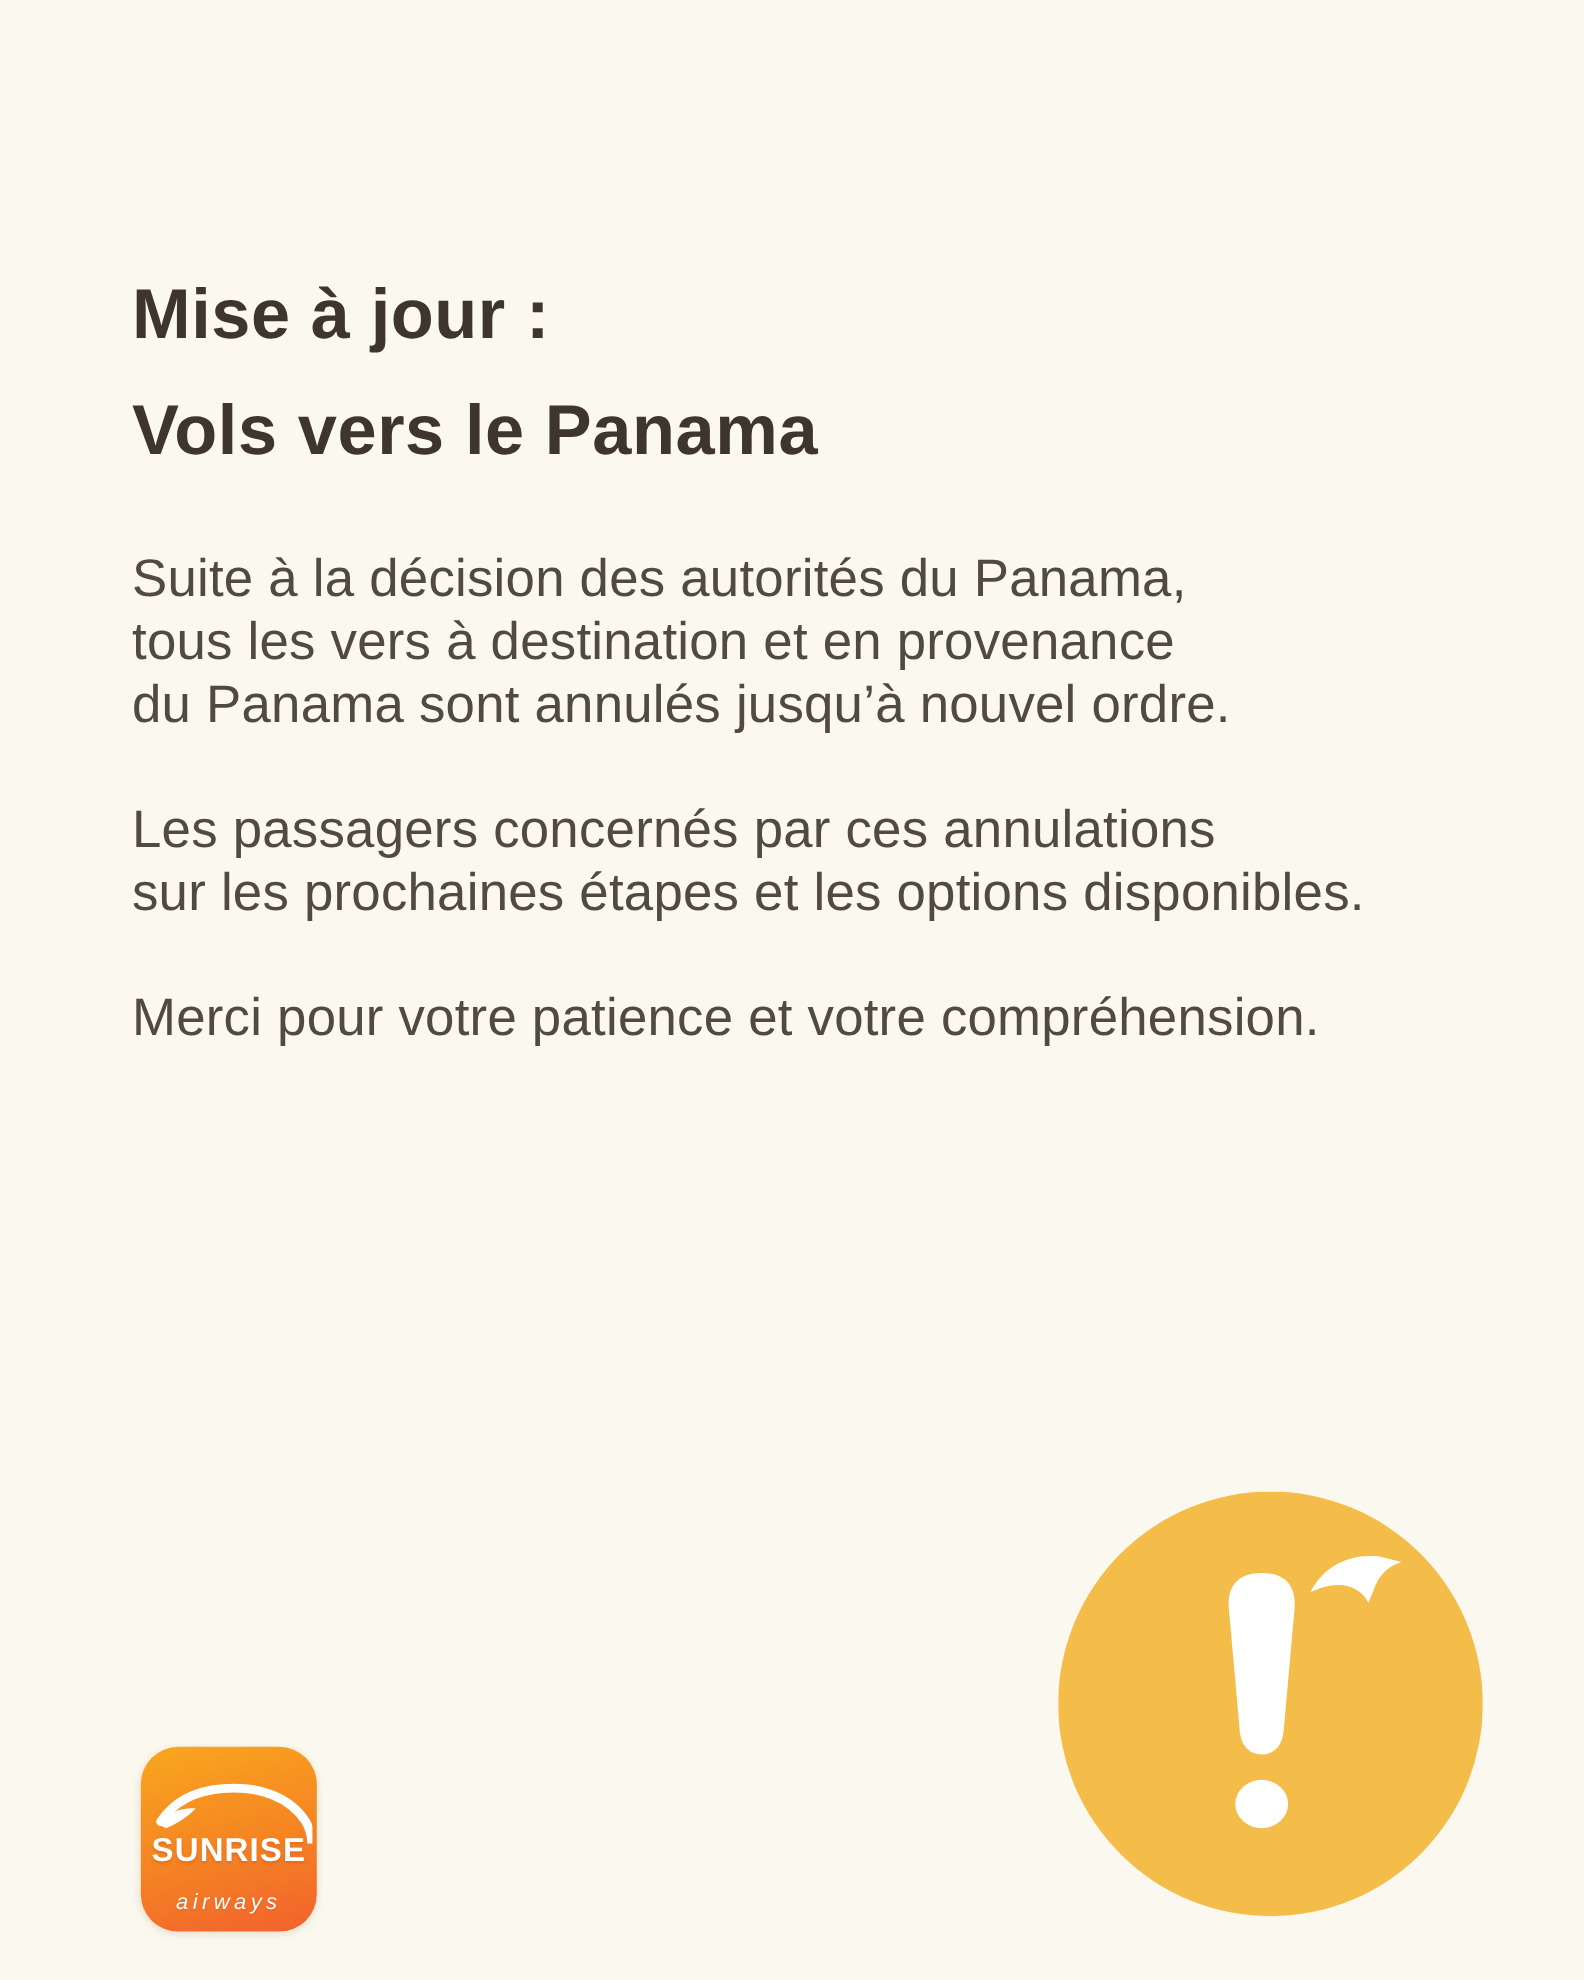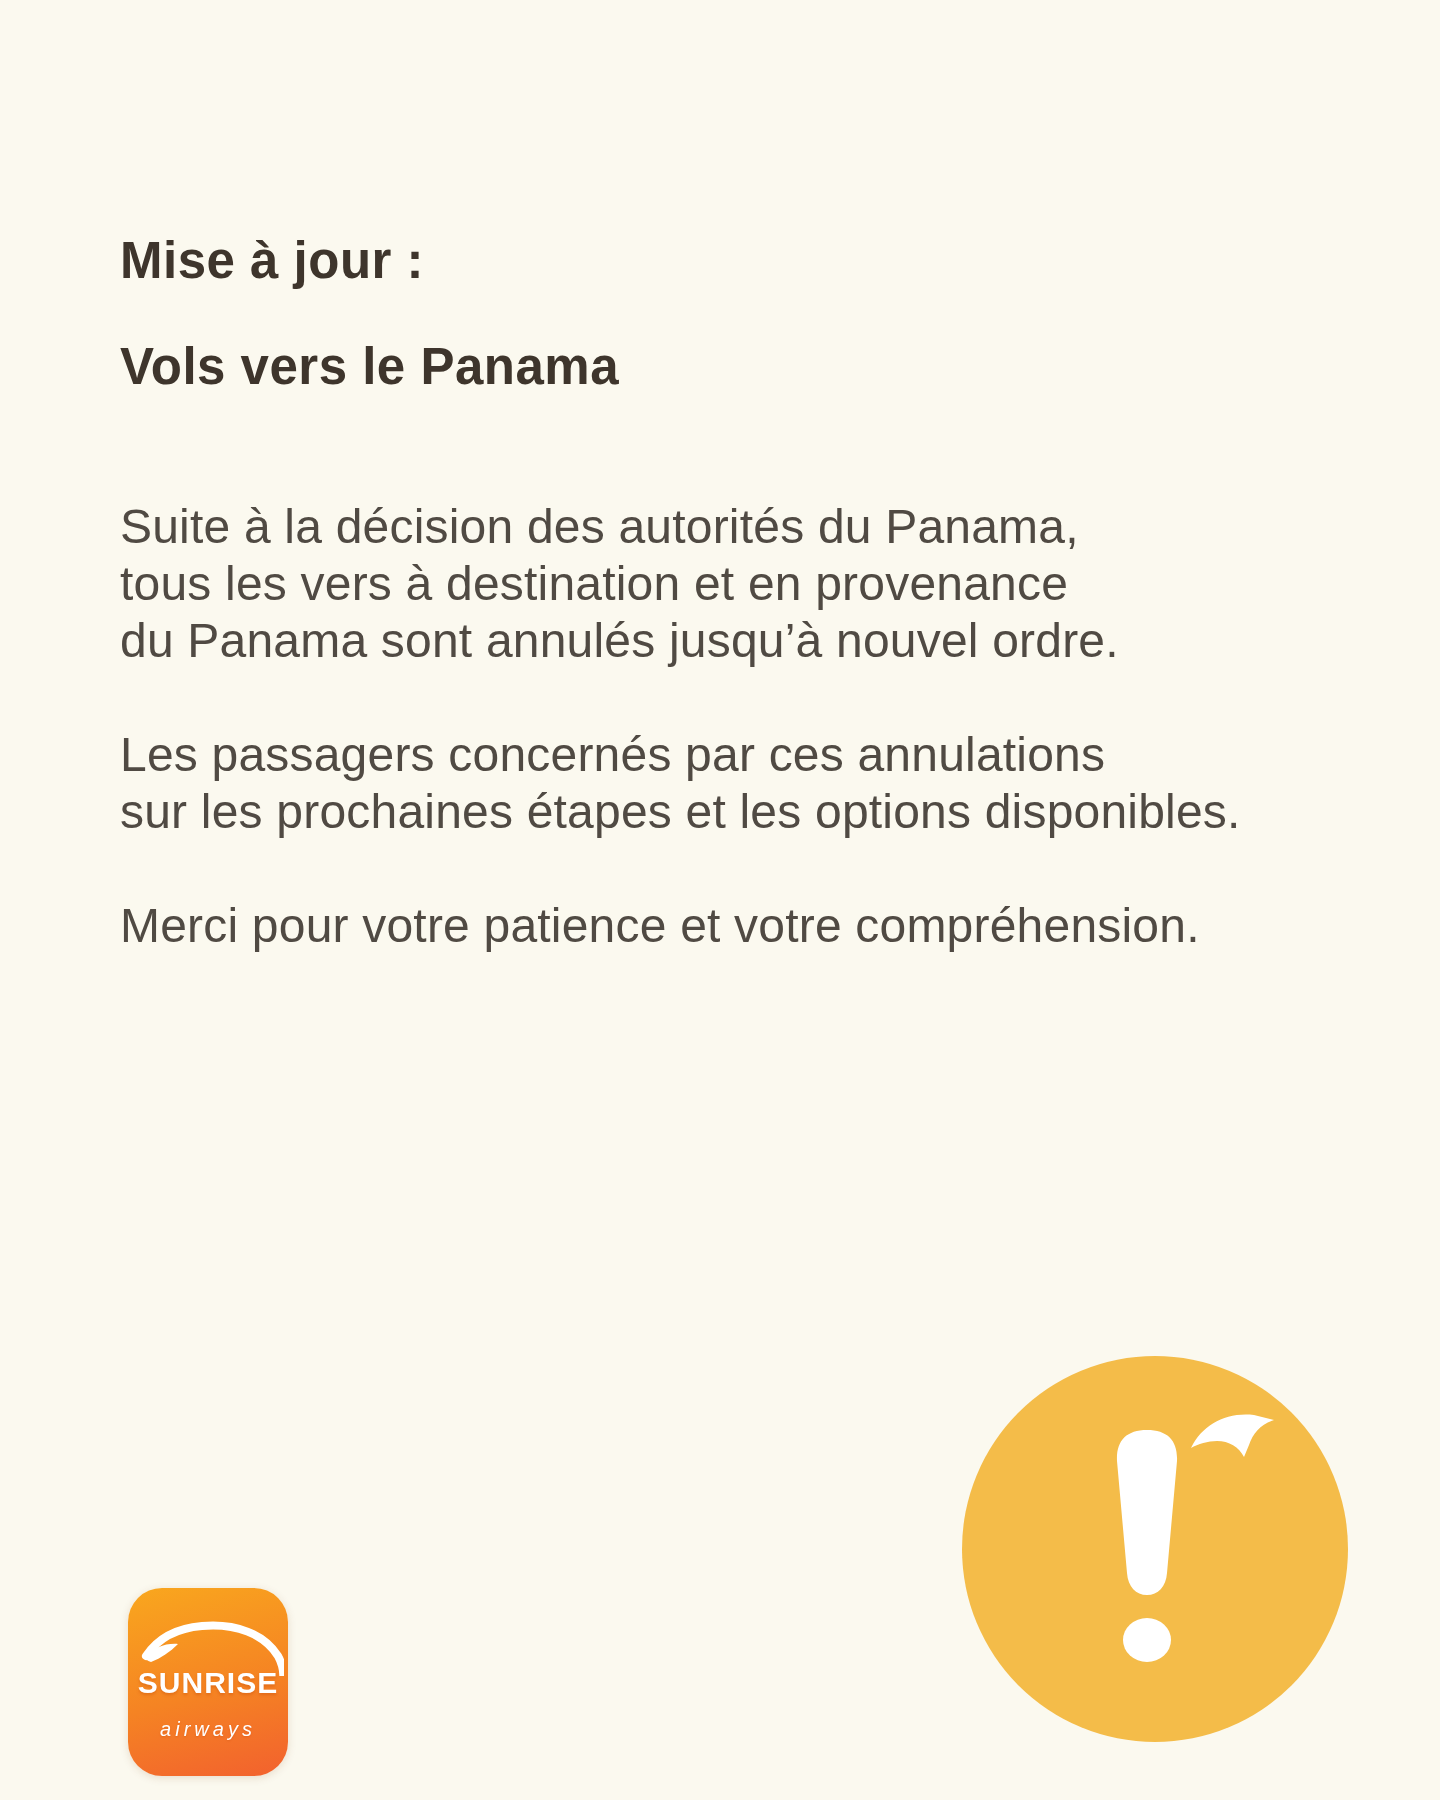--- a/index.html
+++ b/index.html
@@ -4,37 +4,37 @@
 <style>
   html,body{margin:0;padding:0;background:#e8e6dd;}
   .canvas{
     position:relative;
     width:1440px;height:1800px;
     background:#fbf9ef;
     font-family:"Liberation Sans","DejaVu Sans",sans-serif;
     overflow:hidden;
   }
   .title{
-    position:absolute;left:120px;top:208px;margin:0;
-    font-size:51px;line-height:106px;font-weight:700;
+    position:absolute;left:120px;top:232px;margin:0;
+    font-size:64px;line-height:106px;font-weight:700;
     color:#3e352c;letter-spacing:.5px;
   }
   .t-line{display:block;}
   .body-copy{
     position:absolute;left:120px;top:498px;
     font-size:48px;line-height:57px;font-weight:400;
     color:#504a43;letter-spacing:.2px;
   }
   .para{margin:0 0 57px 0;}
   .line{display:block;}
 
   
   .logo{
     position:absolute;left:128px;top:1588px;
-    width:160px;height:188px;border-radius:34px;
+    width:160px;height:168px;border-radius:34px;
     background:linear-gradient(165deg,#f9a71e 0%,#f58323 55%,#f2612e 100%);
     box-shadow:0 2px 8px rgba(120,60,10,.15);
   }
   .logo .swoosh{position:absolute;top:8px;left:4px;}
   .logo-text{
     position:absolute;top:78px;left:0;width:100%;
     text-align:center;color:#ffffff;
   }
   .brand{
     font-size:30px;font-weight:700;letter-spacing:1px;

